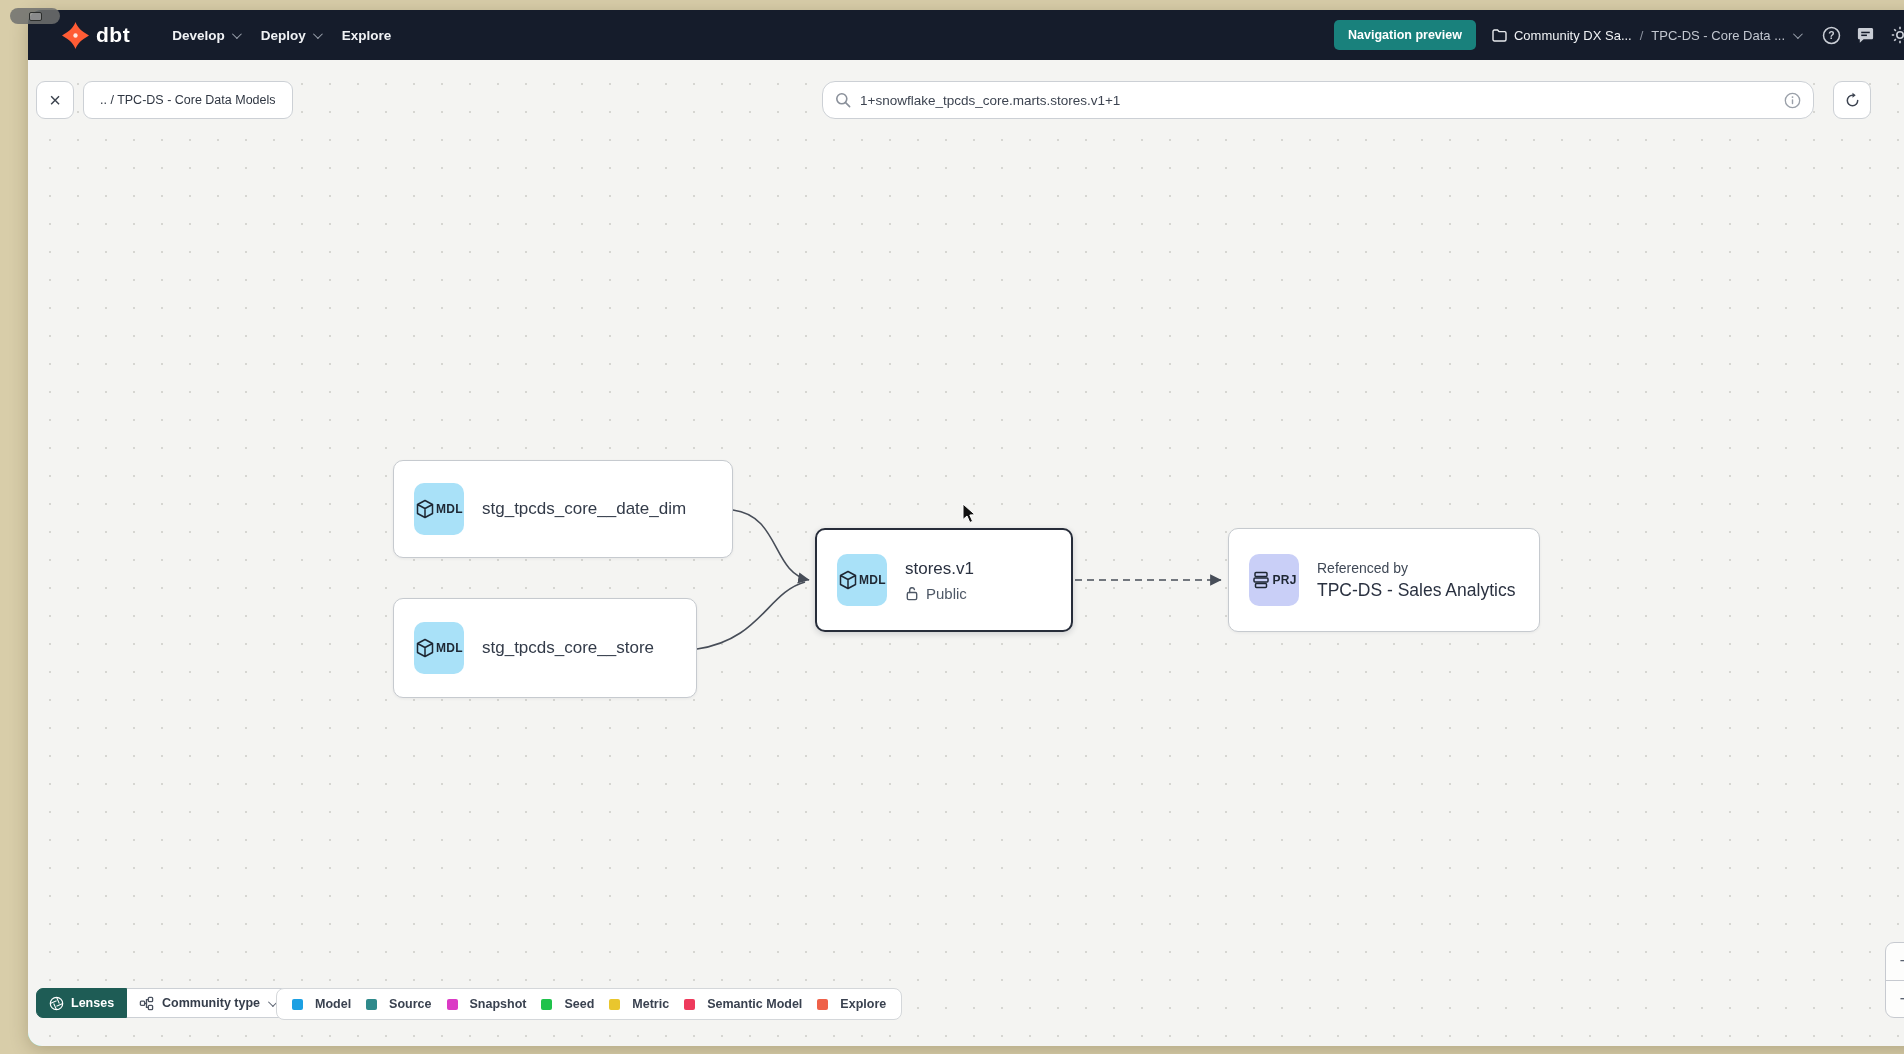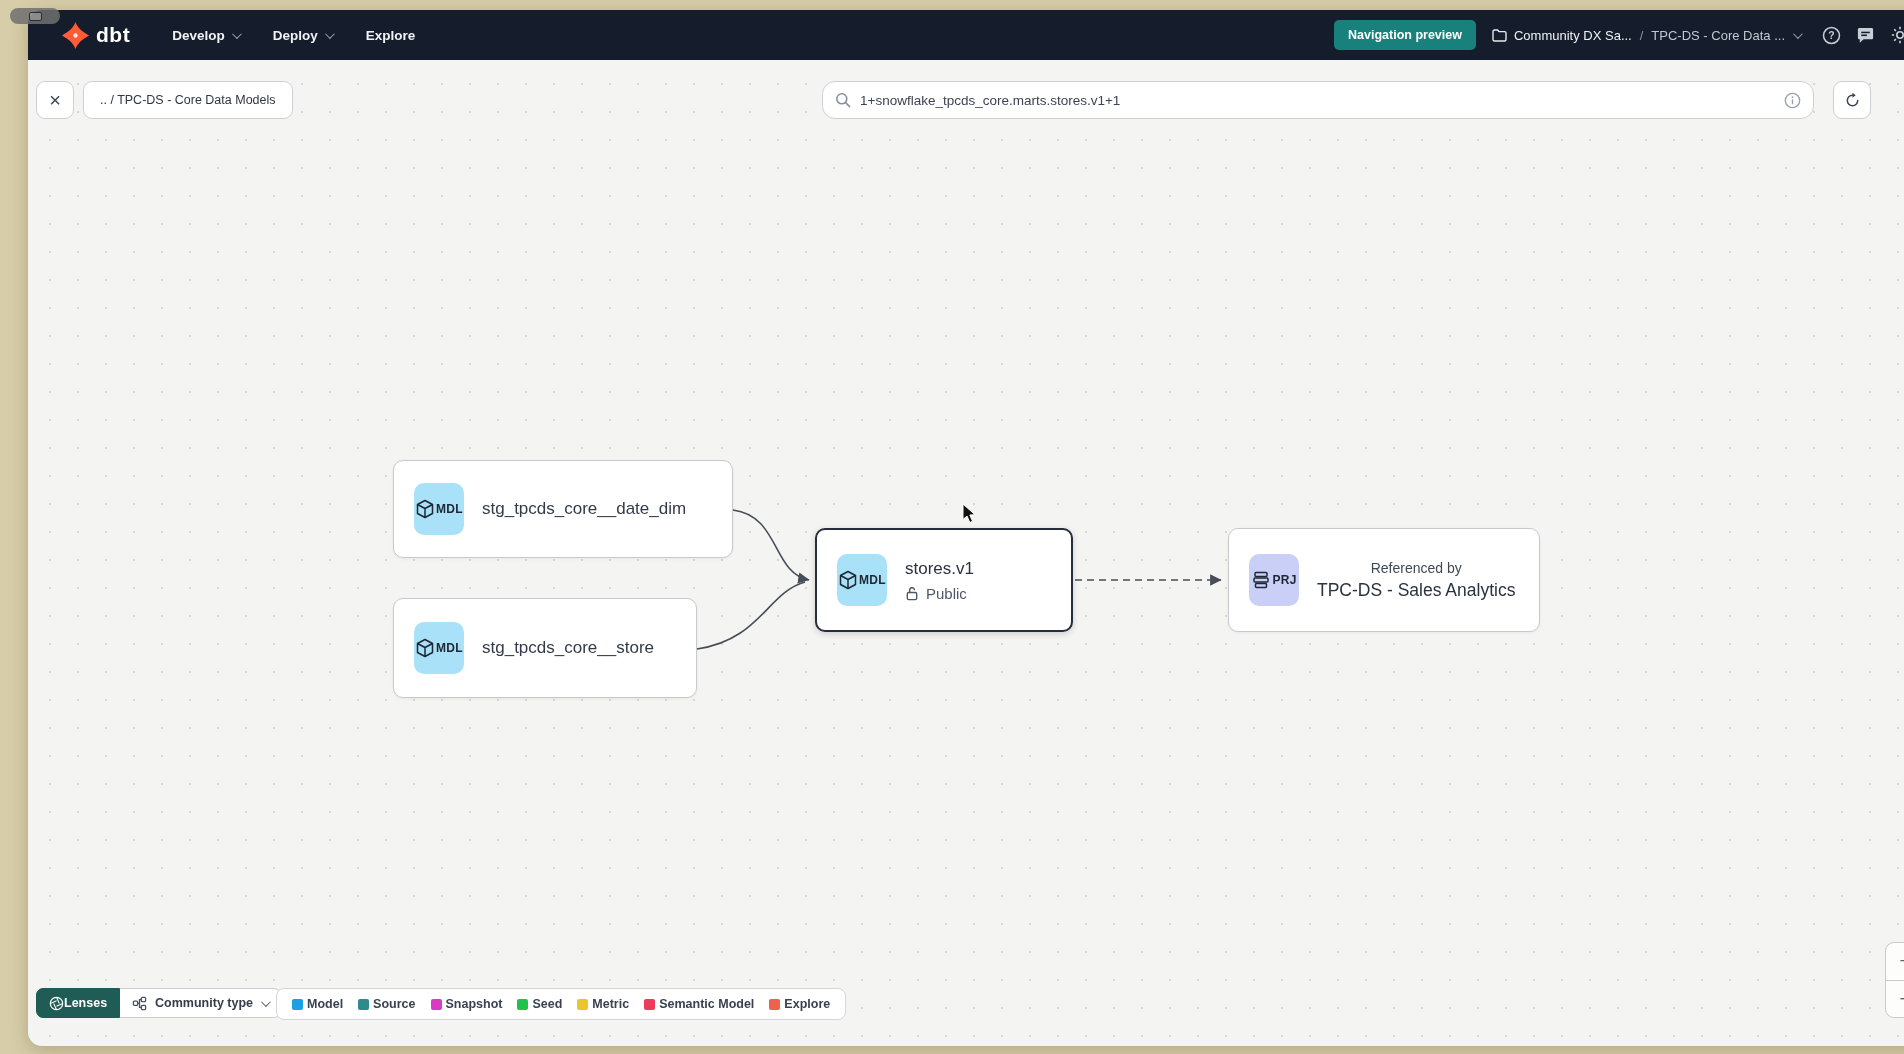--- a/index.html
+++ b/index.html
@@ -25,21 +25,21 @@
     box-shadow:0 4px 18px rgba(60,50,20,.25);
   }
   
   .navbar {
     height:50px; background:#151c2b; display:flex; align-items:center;
     padding:0 22px 0 34px; color:#e8eaee; position:relative; z-index:10;
   }
   .logo { display:flex; align-items:center; gap:7px; margin-right:42px; }
   .logo svg { display:block; }
   .logo-text { font-size:21px; font-weight:700; color:#fff; letter-spacing:.5px; }
-  .nav-items { display:flex; align-items:center; gap:34px; }
+  .nav-items { display:flex; align-items:center; gap:22px; }
   .nav-item { display:flex; align-items:center; gap:7px; font-size:13.5px; font-weight:700; color:#f0f2f5; cursor:pointer; }
   .chev { width:7px; height:7px; border-right:1.5px solid #9aa1ad; border-bottom:1.5px solid #9aa1ad; transform:rotate(45deg) translateY(-2px); }
   .nav-right { margin-left:auto; display:flex; align-items:center; gap:16px; }
   .preview-btn {
     background:#19817c; color:#fff; font-size:12.5px; font-weight:700;
     padding:8px 14px; border-radius:5px; border:none; cursor:pointer;
   }
   .proj-crumb { display:flex; align-items:center; gap:8px; font-size:13px; }
   .proj-account { font-weight:400; color:#f0f2f5; display:flex; align-items:center; gap:7px; }
   .proj-sep { color:#8c93a0; }
@@ -86,44 +86,44 @@
     width:50px; height:52px; border-radius:10px; flex:none;
     display:flex; flex-direction:row; align-items:center; justify-content:center; gap:1px;
     color:#1e2733;
   }
   .badge-mdl { background:#a9e1f8; }
   .badge-prj { background:#c9cff7; }
   .node-badge .badge-code { font-size:12px; font-weight:700; letter-spacing:.3px; }
   .node-label { font-size:17px; color:#333b49; }
   .node-title { font-size:17px; color:#2a3140; margin-bottom:6px; }
   .node-sub { display:flex; align-items:center; gap:7px; font-size:15px; color:#4e5866; }
-  .ref-small { font-size:14px; color:#3f4856; margin-bottom:4px;text-align:center; }
+  .ref-small { font-size:14px; color:#3f4856; margin-bottom:4px; }
   .ref-big { font-size:17.5px; color:#2a3140; }
   
   .edges { position:absolute; inset:0; z-index:2; pointer-events:none; }
   
   .cursor { position:absolute; left:934px; top:443px; z-index:20; pointer-events:none; }
   
   .footer-group { position:absolute; left:8px; bottom:28px; display:flex; align-items:stretch; height:30px; z-index:5; }
   .lenses-btn {
     background:#1e5c55; color:#fff; font-size:12.5px; font-weight:700;
-    border-radius:7px 0 0 7px; display:flex; align-items:center; 
+    border-radius:7px 0 0 7px; display:flex; align-items:center; gap:7px;
     padding:0 12px; cursor:pointer; border:1px solid #1e5c55;
   }
   .resource-btn {
     background:#fff; color:#353d4a; font-size:12.5px; font-weight:600;
     border:1px solid #ccd0d5; border-left:none; border-radius:0 7px 7px 0;
     display:flex; align-items:center; gap:8px; padding:0 12px; cursor:pointer;
   }
   .legend {
     position:absolute; left:248px; bottom:26px; height:32px; background:#fff;
     border:1px solid #d4d7da; border-radius:8px; display:flex; align-items:center;
     gap:15px; padding:0 15px; z-index:5;
   }
-  .legend-item { display:flex; align-items:center; gap:4px; font-size:12.5px; font-weight:600; color:#3a4250; }
+  .legend-item { display:flex; align-items:center; gap:12px; font-size:12.5px; font-weight:600; color:#3a4250; }
   .swatch { width:11px; height:11px; border-radius:2px; flex:none; }
   .zoom-ctrl {
     position:absolute; right:7px; bottom:28px; width:40px; height:76px;
     background:#fdfdfc; border:1px solid #c7cad0; border-radius:9px;
     display:flex; flex-direction:column; z-index:5; overflow:hidden;
   }
   .zoom-btn { flex:1; display:flex; align-items:center; justify-content:center; font-size:19px; color:#5a6270; cursor:pointer; background:transparent; border:none; }
   .zoom-div { height:1px; background:#c7cad0; }
 </style>
 </head>

